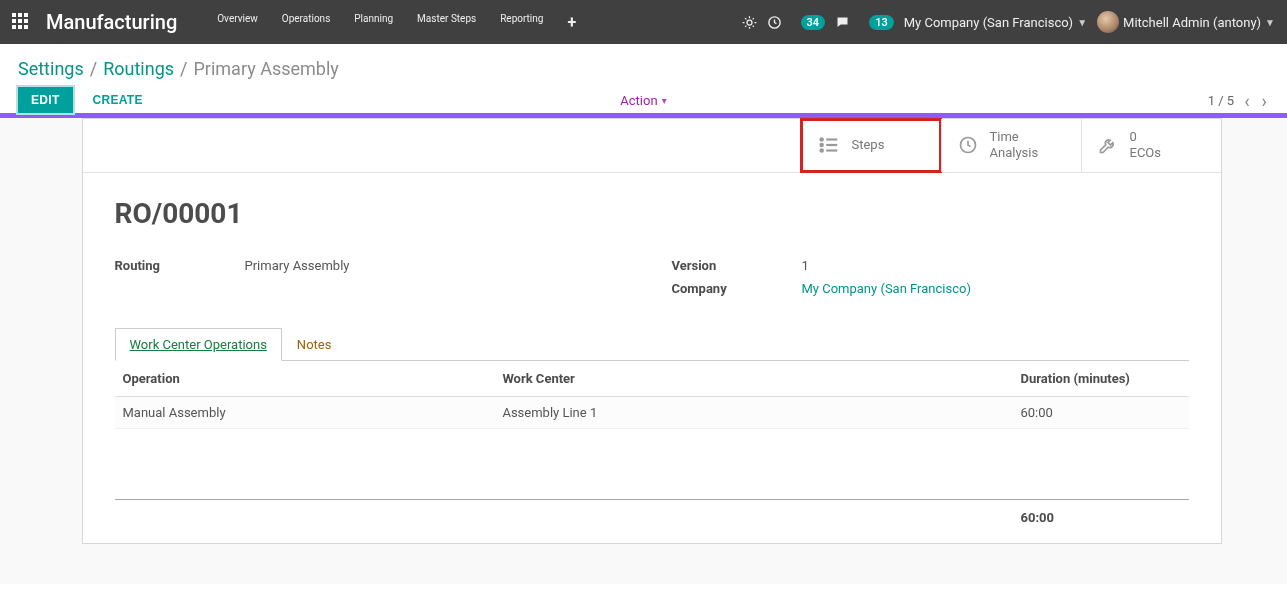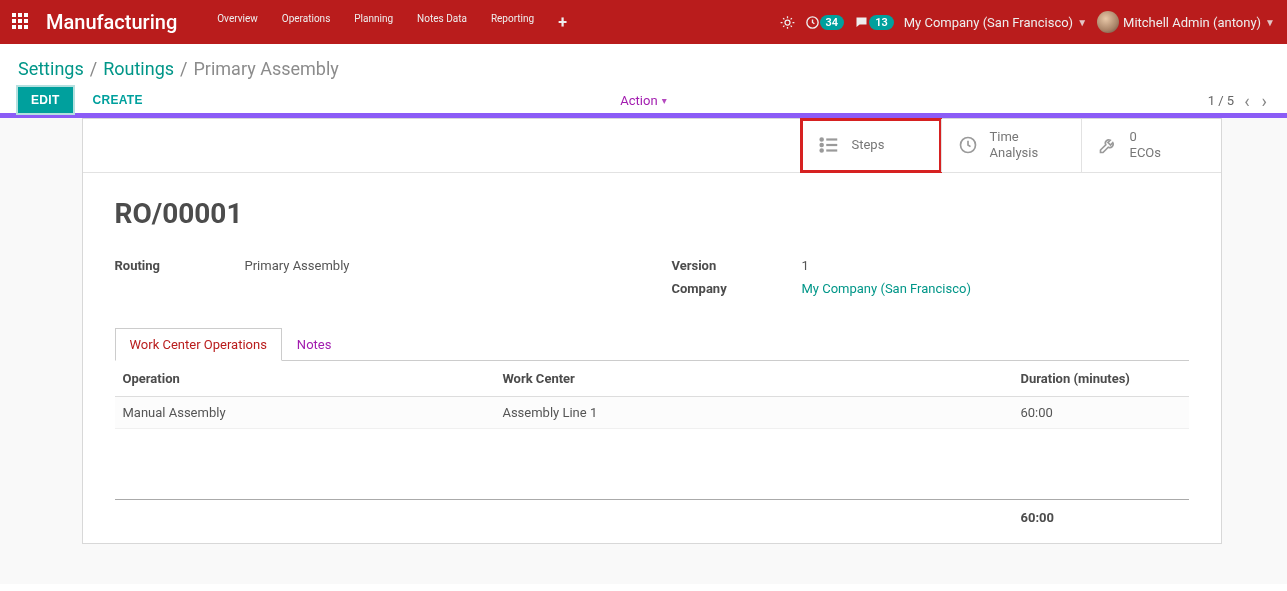--- a/index.html
+++ b/index.html
@@ -1,27 +1,27 @@
 <!DOCTYPE html>
 <html><head>
 <meta charset="utf-8">
 <style>
   * { box-sizing: border-box; margin: 0; padding: 0; }
   body { font-family: -apple-system, BlinkMacSystemFont, "Segoe UI", Roboto, "Helvetica Neue", Arial, sans-serif; font-size: 13px; color: #4c4c4c; background: #fff; }
   
-  .topbar { background: #b91c1c; color: #fff; height: 44px; display: flex; align-items: center; padding: 16px 12px; }
+  .topbar { background: #404040; color: #fff; height: 44px; display: flex; align-items: center; padding: 16px 12px; }
   .apps-icon { width: 18px; height: 18px; display: grid; grid-template-columns: repeat(3,4px); grid-template-rows: repeat(3,4px); gap:2px; margin-right: 16px; cursor:pointer; }
   .apps-icon span { background:#fff; width:4px; height:4px; }
   .brand { font-size: 20px; font-weight: 500; margin-right: 30px; }
   .topnav { display:flex; gap: 4px; }
   .topnav-item { padding: 8px 10px; color: #eee; font-size: 10px; cursor: pointer; }
   .topnav-plus { padding: 8px 10px; color:#eee; cursor:pointer; font-size:16px; font-weight:bold; }
   .top-right { margin-left:auto; display:flex; align-items:center; gap: 10px; }
   .tr-icon { color:#eee; cursor:pointer; font-size:14px; display:flex; align-items:center; position:relative; }
-  .badge { background:#00a09d; color:#fff; border-radius:10px; font-size:11px; padding:1px 6px; margin-left:0; font-weight:600; }
+  .badge { background:#00a09d; color:#fff; border-radius:10px; font-size:11px; padding:1px 6px; margin-left:19px; font-weight:600; }
   .company-sel { color:#eee; font-size:13px; cursor:pointer; display:flex; align-items:center; gap:4px; }
   .avatar { width:22px; height:22px; border-radius:50%; background: radial-gradient(circle at 40% 35%, #e8c8a8 0%, #a98468 60%, #5d443a 100%); }
   .caret { font-size:10px; opacity:.8; }
   
   .page { padding: 0 18px; }
   .breadcrumbs { padding: 14px 0 8px 0; font-size: 18px; display:flex; align-items:center; gap:6px; }
   .bc-link { color:#009688; cursor:pointer; }
   .bc-sep { color:#888; }
   .bc-current { color:#8c8c8c; }
   .btn-edit { background:#00a09d; color:#fff; border:1px solid #00a09d; padding:5px 12px; font-size:12px; font-weight:700; cursor:pointer; outline: 2px solid #b5e0df; letter-spacing:.3px; }
@@ -44,22 +44,22 @@
   .sheet-body { padding: 24px 32px 8px 32px; }
   .rec-title { font-size: 28px; color:#4c4c4c; margin-bottom: 24px; }
   .fields { display:flex; gap:40px; margin-bottom: 28px; }
   .fcol { flex:1; }
   .frow { display:flex; padding:4px 0; font-size:13px; }
   .flabel { width: 130px; color:#4c4c4c; font-weight:700; }
   .fval { color:#555; }
   .fval.link { color:#009688; cursor:pointer; }
   
   .tabs { display:flex; border-bottom:1px solid #ccc; }
-  .tab { padding:8px 14px; font-size:13px; color:#a21caf; cursor:pointer; border:1px solid transparent; margin-bottom:-1px; }
-  .tab.active { border:1px solid #ccc; border-bottom:1px solid #fff; background:#fff; color:#b91c1c; }
+  .tab { padding:8px 14px; font-size:13px; color:#a16207; cursor:pointer; border:1px solid transparent; margin-bottom:-1px; }
+  .tab.active { border:1px solid #ccc; border-bottom:1px solid #fff; background:#fff; color:#15803d;text-decoration:underline; }
   
   .grid { width:100%; }
   .grid-head { display:flex; padding:10px 8px; font-size:13px; color:#4c4c4c; font-weight:700; border-bottom:1px solid #ddd; }
   .gcol-op { flex:1.1; }
   .gcol-wc { flex:1.5; }
   .gcol-dur { width:160px; text-align:left; }
   .grid-row { display:flex; padding:8px; font-size:13px; color:#555; border-bottom:1px solid #f0f0f0; background:#fcfcfc; }
   .grid-total { display:flex; padding:10px 8px; font-size:13px; font-weight:700; color:#4c4c4c; border-top:1px solid #aaa; margin-top:70px; }
   
   svg { display:block; }
@@ -77,21 +77,21 @@
       <span></span>
       <span></span>
       <span></span>
       <span></span>
   </div>
   <div class="brand">Manufacturing</div>
   <div class="topnav">
     <div class="topnav-item">Overview</div>
     <div class="topnav-item">Operations</div>
     <div class="topnav-item">Planning</div>
-    <div class="topnav-item">Notes Data</div>
+    <div class="topnav-item">Master Steps</div>
     <div class="topnav-item">Reporting</div>
     <div class="topnav-plus">+</div>
   </div>
   <div class="top-right">
     <div class="tr-icon">
       <svg width="15" height="15" viewBox="0 0 24 24" fill="none" stroke="#eee" stroke-width="2">
           <circle cx="12" cy="12" r="4"></circle>
           <path d="M12 2v3M12 19v3M4 12H1M23 12h-3M5 5l2 2M17 17l2 2M19 5l-2 2M7 17l-2 2"></path>
         </svg>
     </div>

